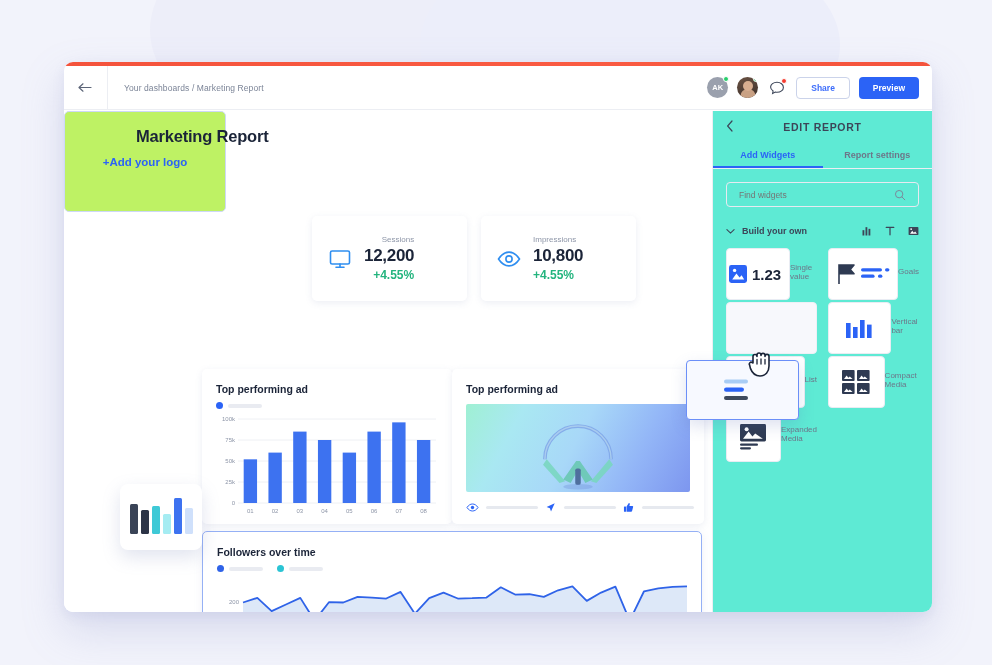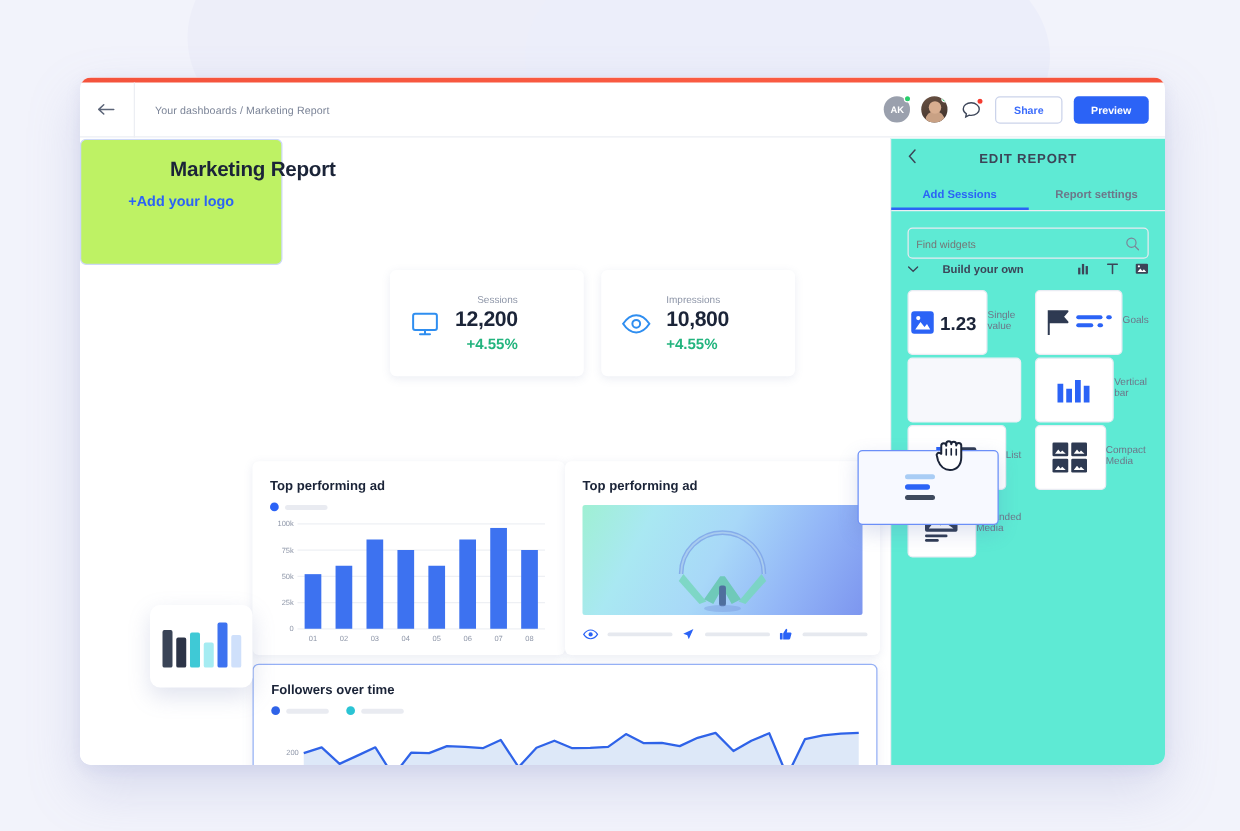--- a/index.html
+++ b/index.html
@@ -165,28 +165,28 @@
     color: #3c4558; letter-spacing: .7px;
   }
   .tabs { display: flex; border-bottom: 1px solid #eceef3; }
   .tab {
     flex: 1; text-align: center; font-size: 9px; font-weight: bold;
     padding: 7px 0 8px; color: #6d7689; cursor: pointer;
   }
   .tab.active { color: #2b63f6; box-shadow: inset 0 -2px 0 #2b63f6; }
   .search {
     margin: 13px 13px 0; height: 25px; border: 1px solid #e7eaf1; border-radius: 4px;
-    display: flex; align-items: center; padding: 0 6px; cursor: text;
+    display: flex; align-items: center; padding: 0 12px; cursor: text;
   }
   .search input {
     border: none; outline: none; flex: 1; font-size: 8.5px; color: #6d7689;
     font-family: "Liberation Sans", sans-serif; background: transparent;
   }
   .byo {
-    display: flex; align-items: center; padding: 0 13px; margin-top: 3px; gap: 19px;
+    display: flex; align-items: center; padding: 0 13px; margin-top: 19px; gap: 7px;
   }
   .byo-label { font-size: 9px; font-weight: bold; color: #3c4558; }
   .byo-icons { margin-left: auto; display: flex; align-items: center; gap: 13px; }
 
   .grid {
     margin: 12px 13px 0; display: grid; grid-template-columns: 1fr 1fr;
     column-gap: 11px; row-gap: 2px;
   }
   .tile { display: flex; flex-direction: row; align-items: center; }
   .tile-box {
@@ -379,21 +379,21 @@
       <div style="cursor:pointer">
         <svg width="8" height="12" viewBox="0 0 8 12">
           <path d="M6 1 L1.6 6 L6 11" fill="none" stroke="#3c4558" stroke-width="1.2" stroke-linecap="round"></path>
         </svg>
       </div>
       <div class="panel-title">EDIT REPORT</div>
       <div style="width:8px"></div>
     </div>
 
     <div class="tabs">
-      <div class="tab active">Add Sessions</div>
+      <div class="tab active">Add Widgets</div>
       <div class="tab">Report settings</div>
     </div>
 
     <div class="search">
       <input placeholder="Find widgets" style="">
       <svg width="12" height="12" viewBox="0 0 14 14">
         <circle cx="6" cy="6" r="4.3" fill="none" stroke="#7b8497" stroke-width="1.1"></circle>
         <path d="M9.3 9.3 L12.6 12.6" stroke="#7b8497" stroke-width="1.1" stroke-linecap="round"></path>
       </svg>
     </div>

